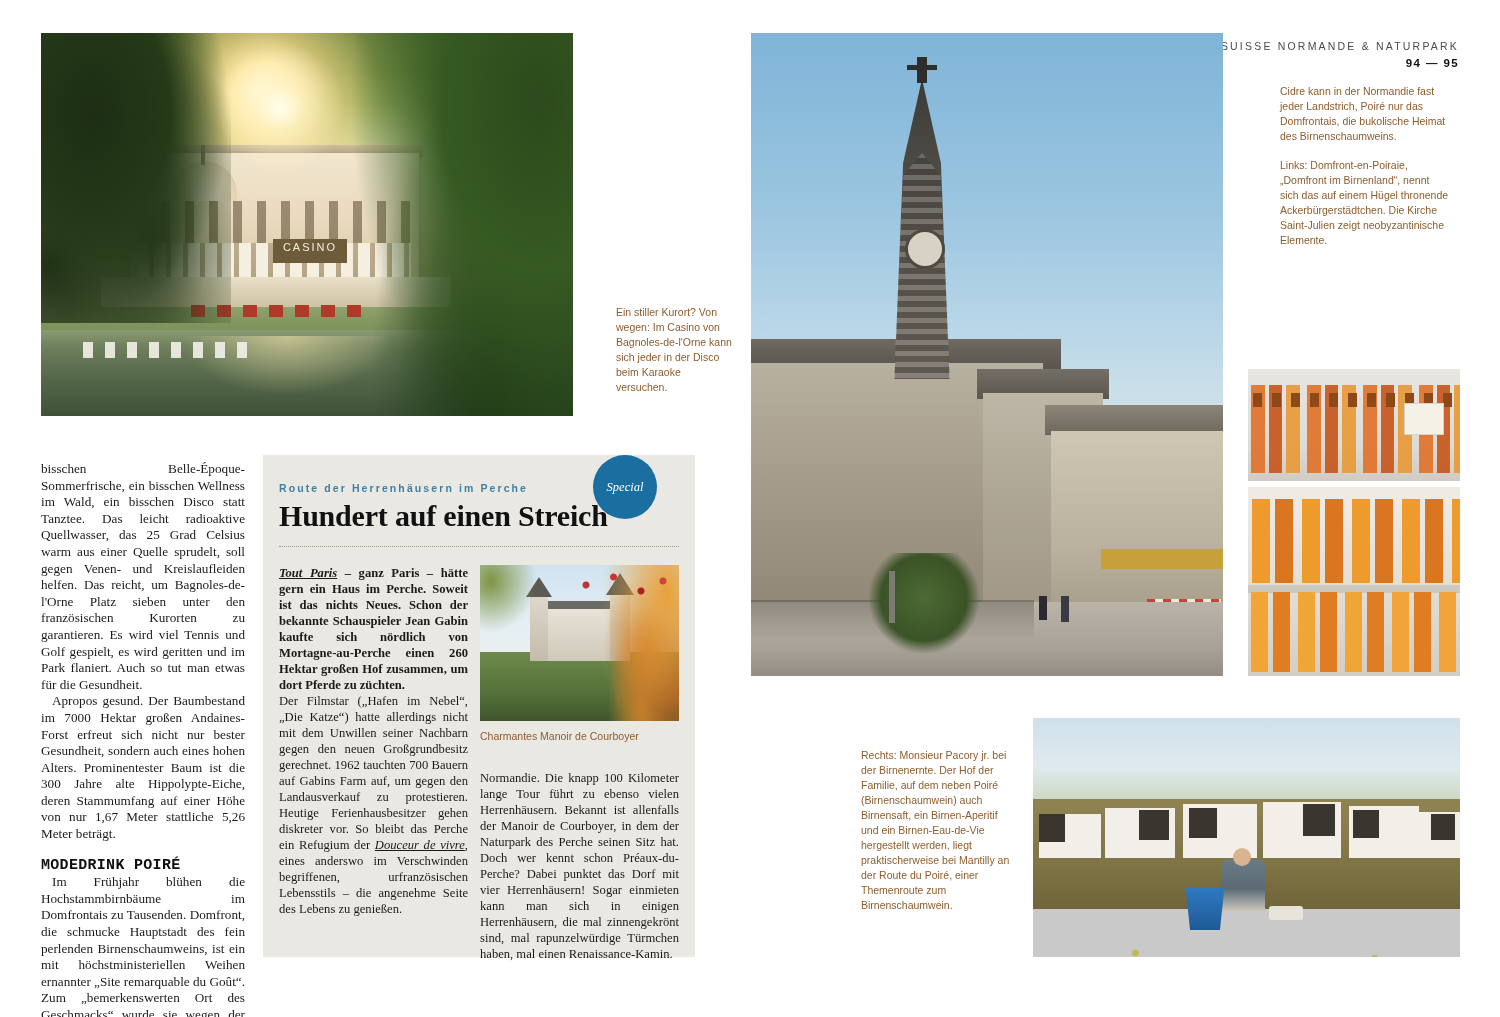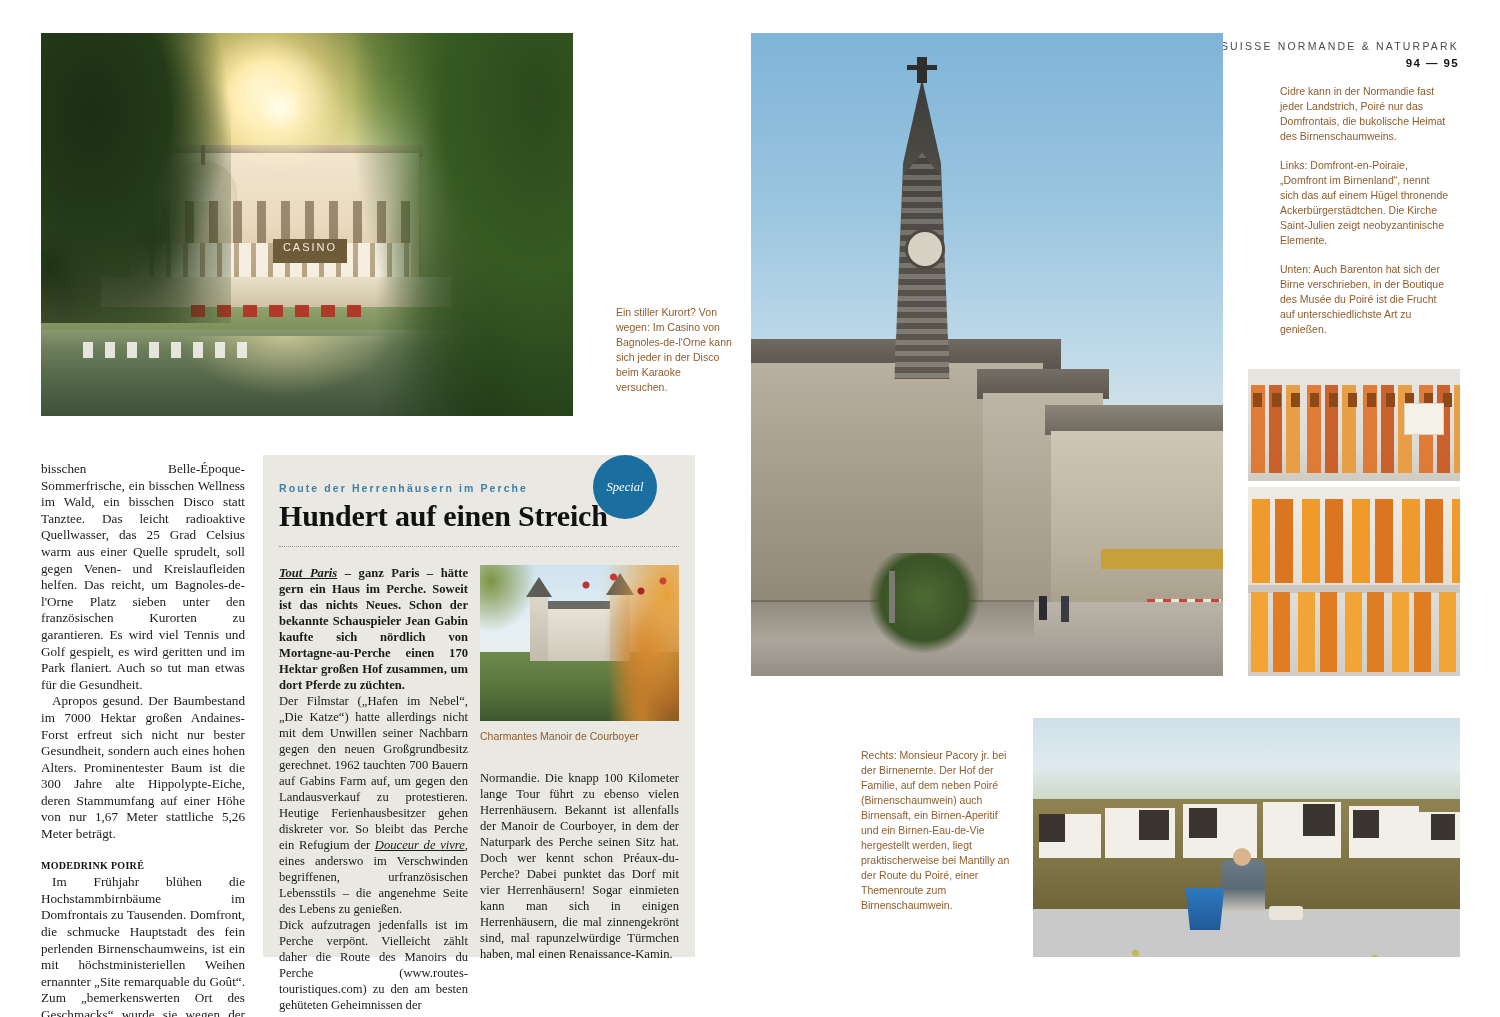--- a/index.html
+++ b/index.html
@@ -109,22 +109,22 @@
     position:absolute;
     font-family:"Liberation Serif", serif;
     font-size:13.2px; line-height:16.6px;
     text-align:justify; color:#1a1a1a;
     hyphens:auto;
   }
   #left-col-1 { left:41px; top:461px; width:204px; }
   #left-col-1 p { margin:0; text-indent:0; }
   #left-col-1 p + p { text-indent:11px; }
   .subhead {
-    font-family:Liberation Serif, serif;
-    font-weight:bold; font-size:10px; letter-spacing:.3px;
+    font-family:Liberation Mono, monospace;
+    font-weight:bold; font-size:15px; letter-spacing:.3px;
     color:#111; margin:14px 0 3px 0; text-indent:0 !important;
   }
   #left-col-1 .subhead { margin-top:15px; }
 
   
   #special-box {
     position:absolute; left:263px; top:455px; width:432px; height:502px;
     background:#e9e8e3;
   }
   #special-kicker {
@@ -474,23 +474,22 @@
     <p>Im Frühjahr blühen die Hochstammbirnbäume im Domfrontais zu Tausenden. Domfront, die schmucke Hauptstadt des fein perlenden Birnenschaumweins, ist ein mit höchstministeriellen Weihen ernannter „Site remarquable du Goût“. Zum „bemerkenswerten Ort des Geschmacks“ wurde sie wegen der Tradition und des Savoir-faire bei der Herstellung von Poiré. Der Birnenschaumwein (S. 67) macht derzeit Karriere.</p>
   </div>
 
   <div id="special-box"></div>
   <div id="special-kicker">Route der Herrenhäusern im Perche</div>
   <div id="special-badge">Special</div>
   <div id="special-title">Hundert auf einen Streich</div>
   <div id="special-rule"></div>
 
   <div id="special-col-a">
-    <p><span class="lead ital">Tout Paris</span><span class="lead"> – ganz Paris – hätte gern ein Haus im Perche. Soweit ist das nichts Neues. Schon der bekannte Schauspieler Jean Gabin kaufte sich nördlich von Mortagne-au-Perche einen 170 Hektar großen Hof zusammen, um dort Pferde zu züchten.</span></p>
+    <p><span class="lead ital">Tout Paris</span><span class="lead"> – ganz Paris – hätte gern ein Haus im Perche. Soweit ist das nichts Neues. Schon der bekannte Schauspieler Jean Gabin kaufte sich nördlich von Mortagne-au-Perche einen 260 Hektar großen Hof zusammen, um dort Pferde zu züchten.</span></p>
     <p><span>Der Filmstar („Hafen im Nebel“, „Die Katze“) hatte allerdings nicht mit dem Unwillen seiner Nachbarn gegen den neuen Großgrundbesitz gerechnet. 1962 tauchten 700 Bauern auf Gabins Farm auf, um gegen den Landausverkauf zu protestieren. Heutige Ferienhausbesitzer gehen diskreter vor. So bleibt das Perche ein Refugium der </span><span class="ital">Douceur de vivre</span><span>, eines anderswo im Verschwinden begriffenen, urfranzösischen Lebensstils – die angenehme Seite des Lebens zu genießen.</span></p>
-    <p>Dick aufzutragen jedenfalls ist im Perche verpönt. Vielleicht zählt daher die Route des Manoirs du Perche (www.routes-touristiques.com) zu den am besten gehüteten Geheimnissen der</p>
   </div>
 
   <div class="photo" id="manoir-photo">
     <div class="sky"></div>
     <div class="layer hedge"></div>
     <div class="layer manor-roof"></div>
     <div class="layer manor"></div>
     <div class="layer tower-l"></div>
     <div class="layer tower-l-cone"></div>
     <div class="layer tower-r"></div>
@@ -527,21 +526,20 @@
     <div class="layer shadow"></div>
     <div class="layer tree"></div>
     <div class="layer sign-post"></div>
     <div class="layer person1"></div>
     <div class="layer person2"></div>
   </div>
 
   <div class="sidecap" id="cap-top">
     <p>Cidre kann in der Normandie fast jeder Landstrich, Poiré nur das Domfrontais, die bukolische Heimat des Birnenschaumweins.</p>
     <p>Links: Domfront-en-Poiraie, „Domfront im Birnenland“, nennt sich das auf einem Hügel thronende Ackerbürgerstädtchen. Die Kirche Saint-Julien zeigt neobyzantinische Elemente.</p>
-    <p>Unten: Auch Barenton hat sich der Birne verschrieben, in der Boutique des Musée du Poiré ist die Frucht auf unterschiedlichste Art zu genießen.</p>
   </div>
 
   <div class="photo" id="bottles-top">
     <div class="shelf"></div>
     <div class="row"></div>
     <div class="caps"></div>
     <div class="label"></div>
   </div>
 
   <div class="photo" id="bottles-bottom">

